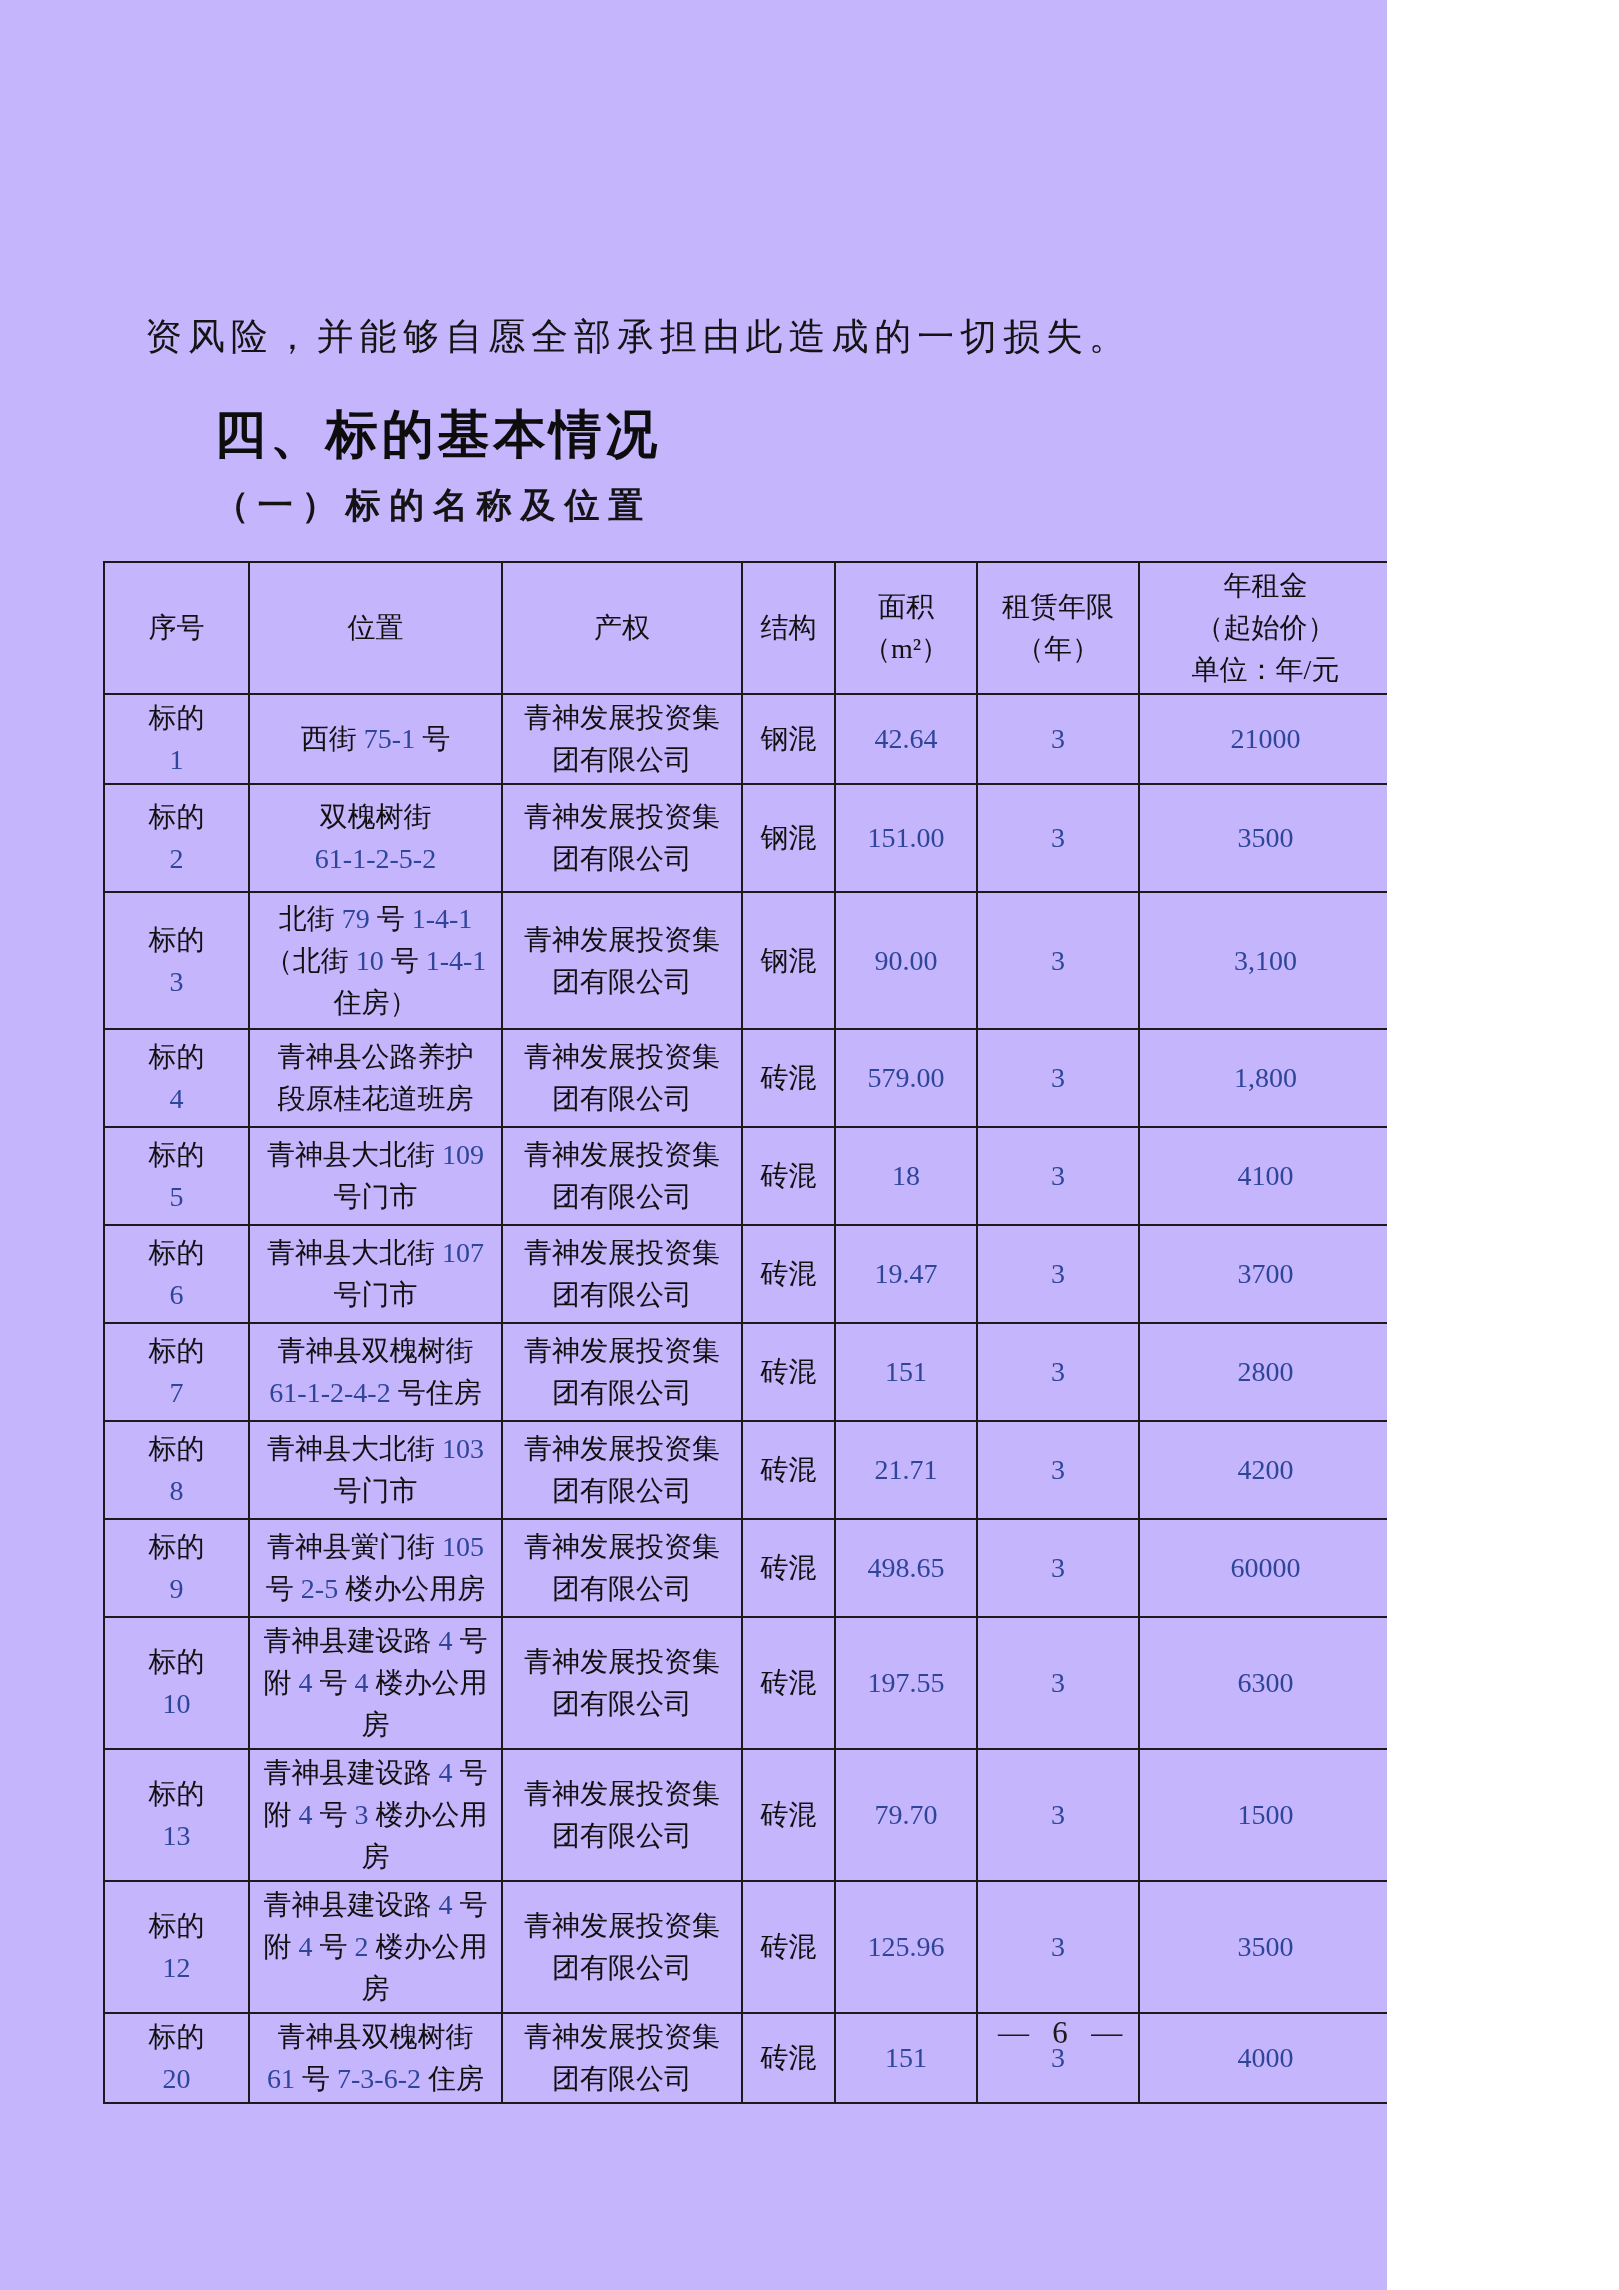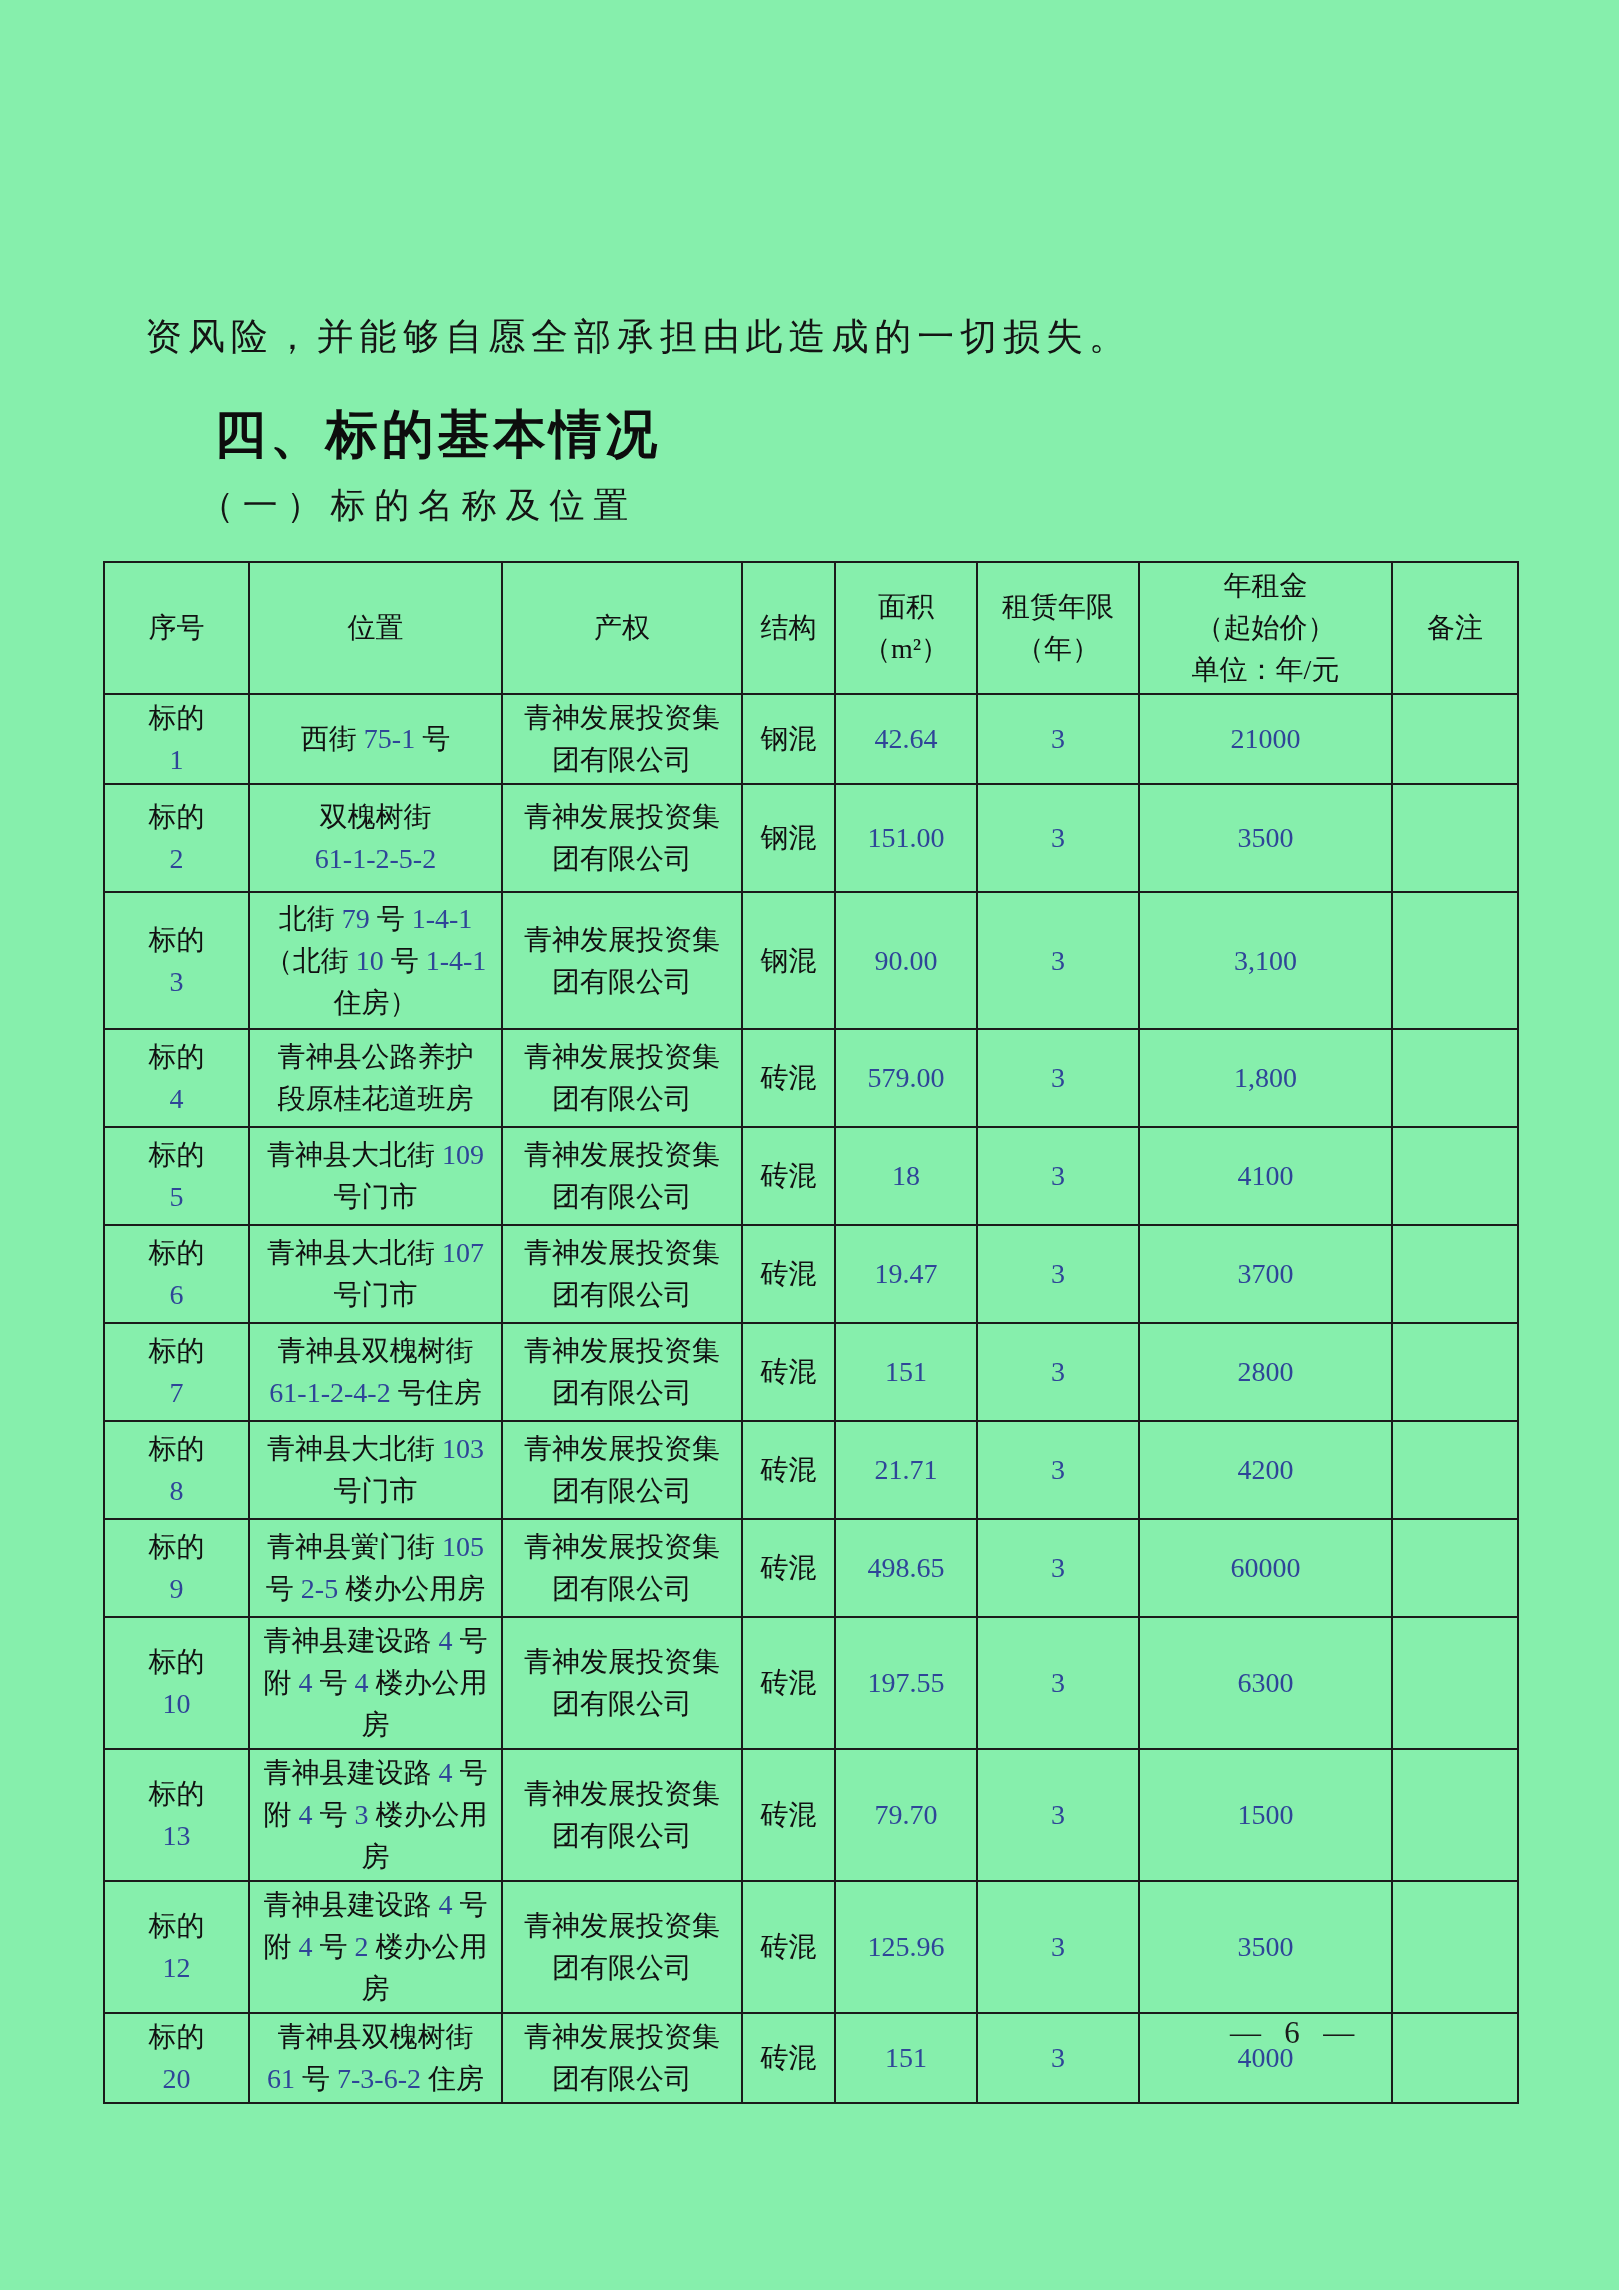--- a/index.html
+++ b/index.html
@@ -1,20 +1,20 @@
 <!DOCTYPE html>
 <html lang="zh" style="--digit-color: #2f4598;"><head>
 <meta charset="utf-8">
 <style>
   html,body{margin:0;padding:0;background:#ffffff;}
   .page{
     position:relative;
-    width:1619px;
+    width:1387px;
     height:2291px;
-    background:#86efac;
+    background:#c4b5fd;
     color:#111;
     font-family:"Liberation Serif","DejaVu Serif",serif;
     overflow:hidden;
   }
   .intro{
     margin:0;
     position:absolute;
     left:145px; top:312px;
     font-size:37px;
     letter-spacing:5.9px;
@@ -26,22 +26,22 @@
     left:214px; top:400px;
     font-family:"Liberation Sans","DejaVu Sans",sans-serif;
     font-weight:bold;
     font-size:52px;
     letter-spacing:3.9px;
     color:#0d0d0d;
   }
   .sub{
     margin:0;
     position:absolute;
-    left:199px; top:482px;
-    font-weight:normal;
+    left:214px; top:482px;
+    font-weight:bold;
     font-size:35px;
     letter-spacing:8.8px;
     color:#141414;
   }
   table.assets{
     position:absolute;
     left:103px; top:561px;
     width:1414px;
     border-collapse:collapse;
     table-layout:fixed;

